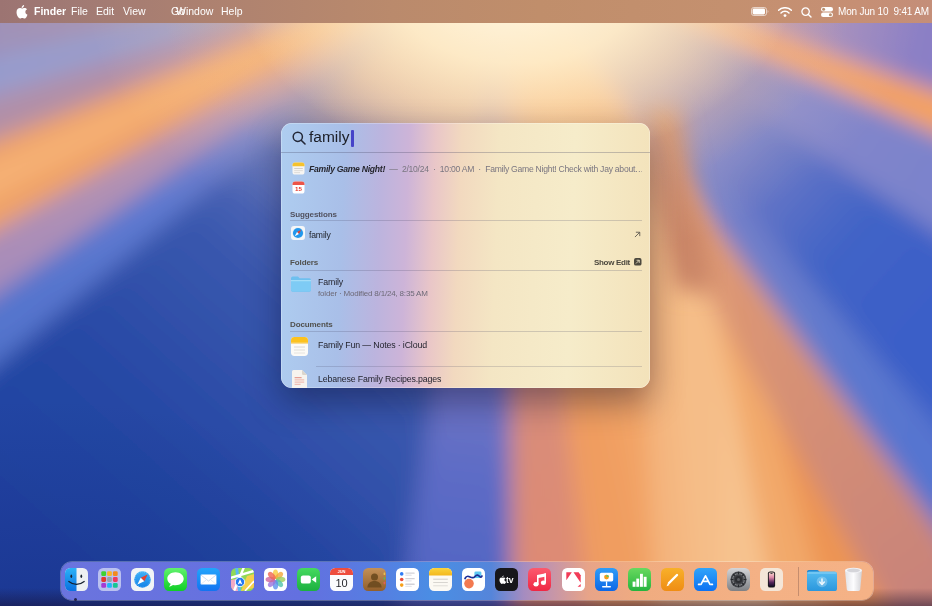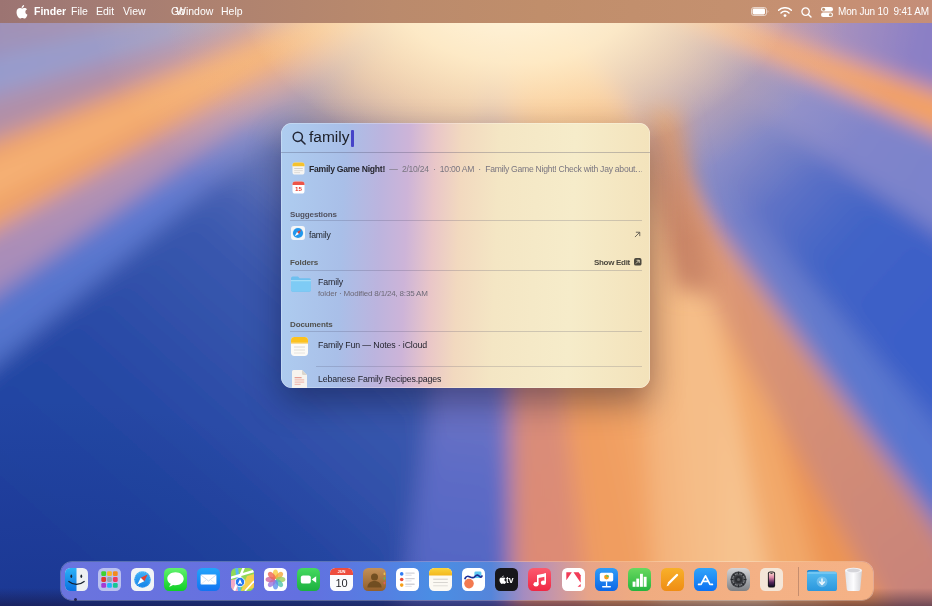--- a/index.html
+++ b/index.html
@@ -204,21 +204,21 @@
     <div class="abs" style="left:0;top:29px;width:369px;height:1px;background:rgba(70,70,100,0.3);"></div>
 
     <svg class="abs" style="left:11px;top:39px" width="13" height="13" viewBox="0 0 13 13">
       <rect x="0.5" y="0.5" width="12" height="12" rx="2.6" fill="#f7f5f2"></rect>
       <path d="M3.1,0.5 h6.8 a2.6,2.6 0 0 1 2.6,2.6 v1.2 H0.5 V3.1 a2.6,2.6 0 0 1 2.6,-2.6 z" fill="#f6c22d"></path>
       <line x1="2.2" y1="6.5" x2="10.8" y2="6.5" stroke="#c9c6c0" stroke-width="0.8"></line>
       <line x1="2.2" y1="8.6" x2="10.8" y2="8.6" stroke="#d8d5d0" stroke-width="0.8"></line>
       <line x1="2.2" y1="10.6" x2="8" y2="10.6" stroke="#d8d5d0" stroke-width="0.8"></line>
     </svg>
     <div class="abs" style="left:28px;top:41px;width:333px;white-space:nowrap;overflow:hidden;font-size:8.6px;letter-spacing:-0.26px;color:#7a7680;">
-      <b style="color:#26262e;">Family Game Night!</b>&nbsp; — &nbsp;2/10/24&nbsp; · &nbsp;10:00 AM&nbsp; · &nbsp;Family Game Night! Check with Jay about…
+      <b style="color:#26262e;font-style:italic;">Family Game Night!</b>&nbsp; — &nbsp;2/10/24&nbsp; · &nbsp;10:00 AM&nbsp; · &nbsp;Family Game Night! Check with Jay about…
     </div>
     <svg class="abs" style="left:11px;top:58px" width="13" height="13" viewBox="0 0 13 13">
       <rect x="0.5" y="0.5" width="12" height="12" rx="2.6" fill="#ffffff"></rect>
       <path d="M3.1,0.5 h6.8 a2.6,2.6 0 0 1 2.6,2.6 v1 H0.5 V3.1 a2.6,2.6 0 0 1 2.6,-2.6 z" fill="#ec5448"></path>
       <text x="6.5" y="10.2" font-size="6.2" font-weight="bold" fill="#e6392b" text-anchor="middle" font-family="Liberation Sans">15</text>
     </svg>
 
     <div class="abs" style="left:9px;top:87px;font-size:8px;letter-spacing:-0.1px;font-weight:bold;color:#51515e;">Suggestions</div>
     <div class="abs" style="left:9px;top:97px;width:352px;height:1px;background:rgba(70,70,100,0.22);"></div>
     <svg class="abs" style="left:10px;top:103px" width="14" height="14" viewBox="0 0 23 23">

